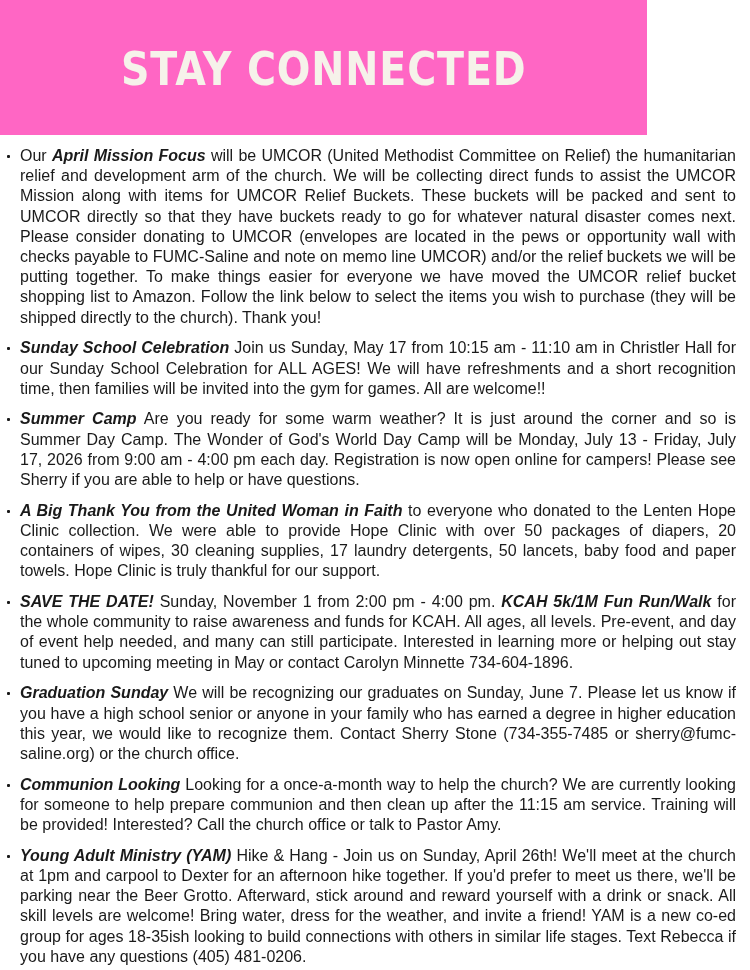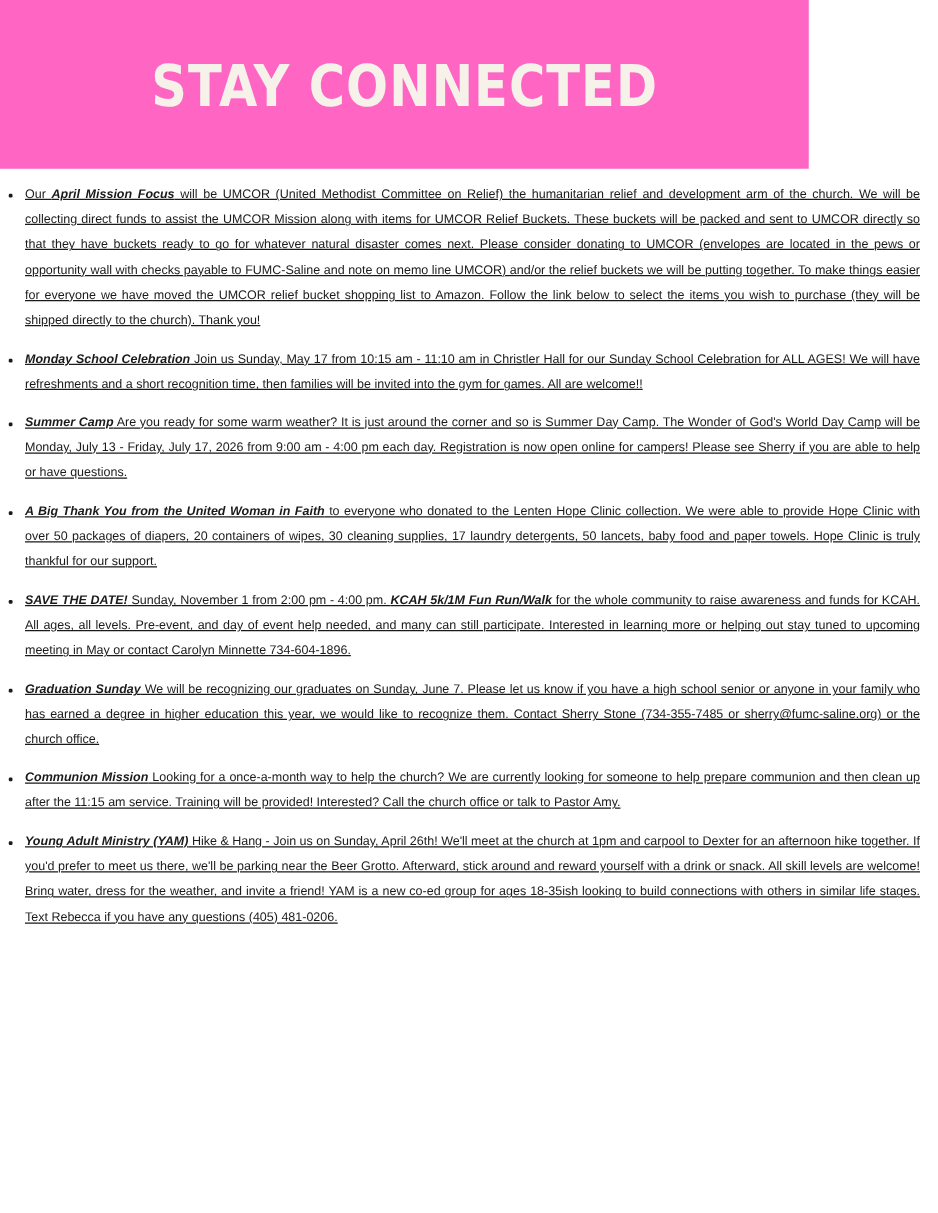--- a/index.html
+++ b/index.html
@@ -41,26 +41,25 @@
       top: 146px;
       width: 750px;
     }
     ul.items {
       list-style: none;
       margin: 0;
       padding: 0 14px 0 20px;
     }
     li.item {
       position: relative;
-      font-size: 10px;
+      font-size: 16px;
       line-height: 20.2px;
       text-align: justify;
       margin-bottom: 10.5px;
       padding-left: 0;
-      text-decoration: underline;
     }
     li.item::before {
       content: "";
       position: absolute;
       left: -13px;
       top: 9px;
       width: 3px;
       height: 3px;
       background: #1a1a1a;
       border-radius: 1px;
@@ -78,27 +77,27 @@
 <body>
 
 <div class="header">
   <div class="header-title">STAY CONNECTED</div>
 </div>
 
 <div class="content">
   <ul class="items">
     <li class="item"><span class="body-text">Our </span><span class="lead">April Mission Focus</span><span class="body-text"> will be UMCOR (United Methodist Committee on Relief) the humanitarian relief and development arm of the church. We will be collecting direct funds to assist the UMCOR Mission along with items for UMCOR Relief Buckets. These buckets will be packed and sent to UMCOR directly so that they have buckets ready to go for whatever natural disaster comes next. Please consider donating to UMCOR (envelopes are located in the pews or opportunity wall with checks payable to FUMC-Saline and note on memo line UMCOR) and/or the relief buckets we will be putting together.  To make things easier for everyone we have moved the UMCOR relief bucket shopping list to Amazon. Follow the link below to select the items you wish to purchase (they will be shipped directly to the church). Thank you!</span></li>
 
-    <li class="item"><span class="lead">Monday School Celebration</span><span class="body-text"> Join us Sunday, May 17 from 10:15 am - 11:10 am in Christler Hall for our Sunday School Celebration for ALL AGES! We will have refreshments and a short recognition time, then families will be invited into the gym for games.   All are welcome!!</span></li>
+    <li class="item"><span class="lead">Sunday School Celebration</span><span class="body-text"> Join us Sunday, May 17 from 10:15 am - 11:10 am in Christler Hall for our Sunday School Celebration for ALL AGES! We will have refreshments and a short recognition time, then families will be invited into the gym for games.   All are welcome!!</span></li>
 
     <li class="item"><span class="lead">Summer Camp</span><span class="body-text"> Are you ready for some warm weather? It is just around the corner and so is Summer Day Camp. The Wonder of God's World Day Camp will be Monday, July 13 - Friday, July 17, 2026 from 9:00 am - 4:00 pm each day. Registration is now open online for campers! Please see Sherry if you are able to help or have questions.</span></li>
 
     <li class="item"><span class="lead">A Big Thank You from the United Woman in Faith</span><span class="body-text"> to everyone who donated to the Lenten Hope Clinic collection. We were able to provide Hope Clinic with over 50 packages of diapers, 20 containers of wipes, 30 cleaning supplies, 17 laundry detergents, 50 lancets, baby food and paper towels. Hope Clinic is truly thankful for our support.</span></li>
 
     <li class="item"><span class="lead">SAVE THE DATE!</span><span class="body-text"> Sunday, November 1 from 2:00 pm - 4:00 pm.  </span><span class="lead">KCAH 5k/1M Fun Run/Walk</span><span class="body-text"> for the whole community to raise awareness and funds for KCAH. All ages, all levels. Pre-event, and day of event help needed, and many can still participate. Interested in learning more or helping out stay tuned to upcoming meeting in May or contact Carolyn Minnette 734-604-1896.</span></li>
 
     <li class="item"><span class="lead">Graduation Sunday</span><span class="body-text"> We will be recognizing our graduates on Sunday, June 7. Please let us know if you have a high school senior or anyone in your family who has earned a degree in higher education this year, we would like to recognize them.  Contact Sherry Stone (734-355-7485 or sherry@fumc-saline.org) or the church office.</span></li>
 
-    <li class="item"><span class="lead">Communion Mission</span><span class="body-text"> Looking for a once-a-month way to help the church? We are currently looking for someone to help prepare communion and then clean up after the 11:15 am service. Training will be provided! Interested? Call the church office or talk to Pastor Amy.</span></li>
+    <li class="item"><span class="lead">Communion Looking</span><span class="body-text"> Looking for a once-a-month way to help the church? We are currently looking for someone to help prepare communion and then clean up after the 11:15 am service. Training will be provided! Interested? Call the church office or talk to Pastor Amy.</span></li>
 
     <li class="item"><span class="lead">Young Adult Ministry (YAM)</span><span class="body-text"> Hike &amp; Hang - Join us on Sunday, April 26th! We'll meet at the church at 1pm and carpool to Dexter for an afternoon hike together. If you'd prefer to meet us there, we'll be parking near the Beer Grotto. Afterward, stick around and reward yourself with a drink or snack. All skill levels are welcome! Bring water, dress for the weather, and invite a friend! YAM is a new co-ed group for ages 18-35ish looking to build connections with others in similar life stages. Text Rebecca if you have any questions (405) 481-0206.</span></li>
   </ul>
 </div>
 
 </body></html>

